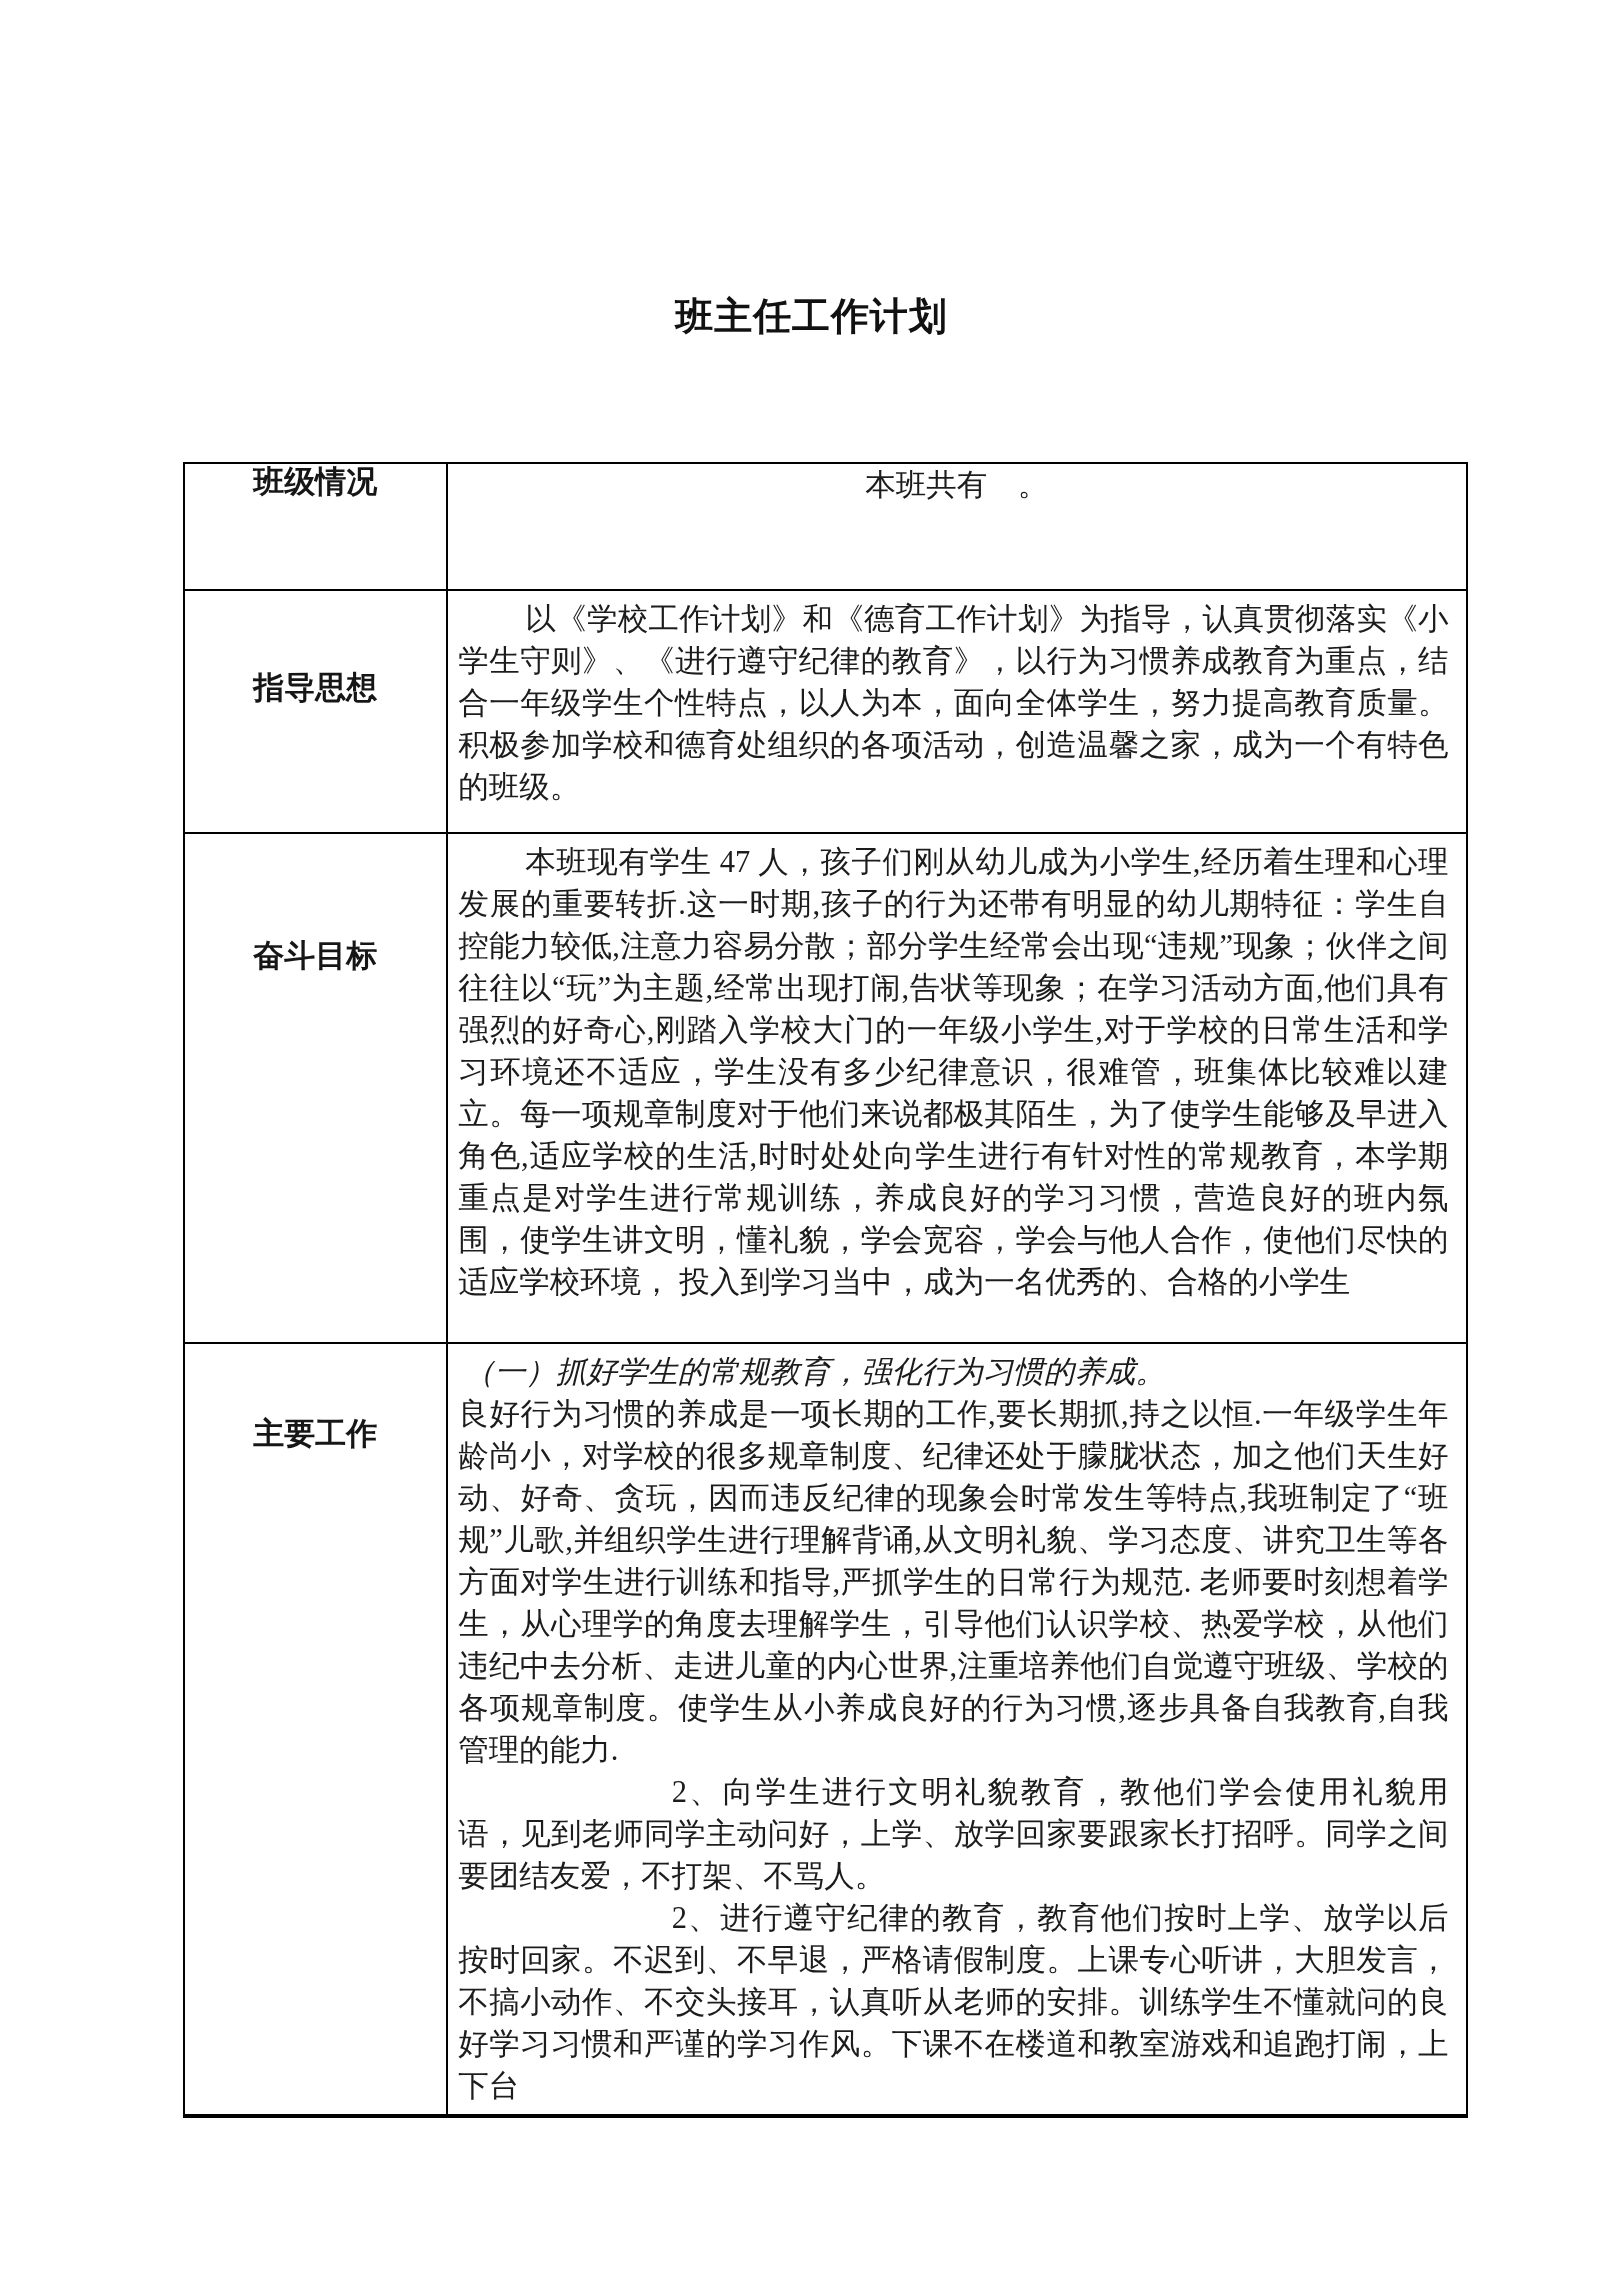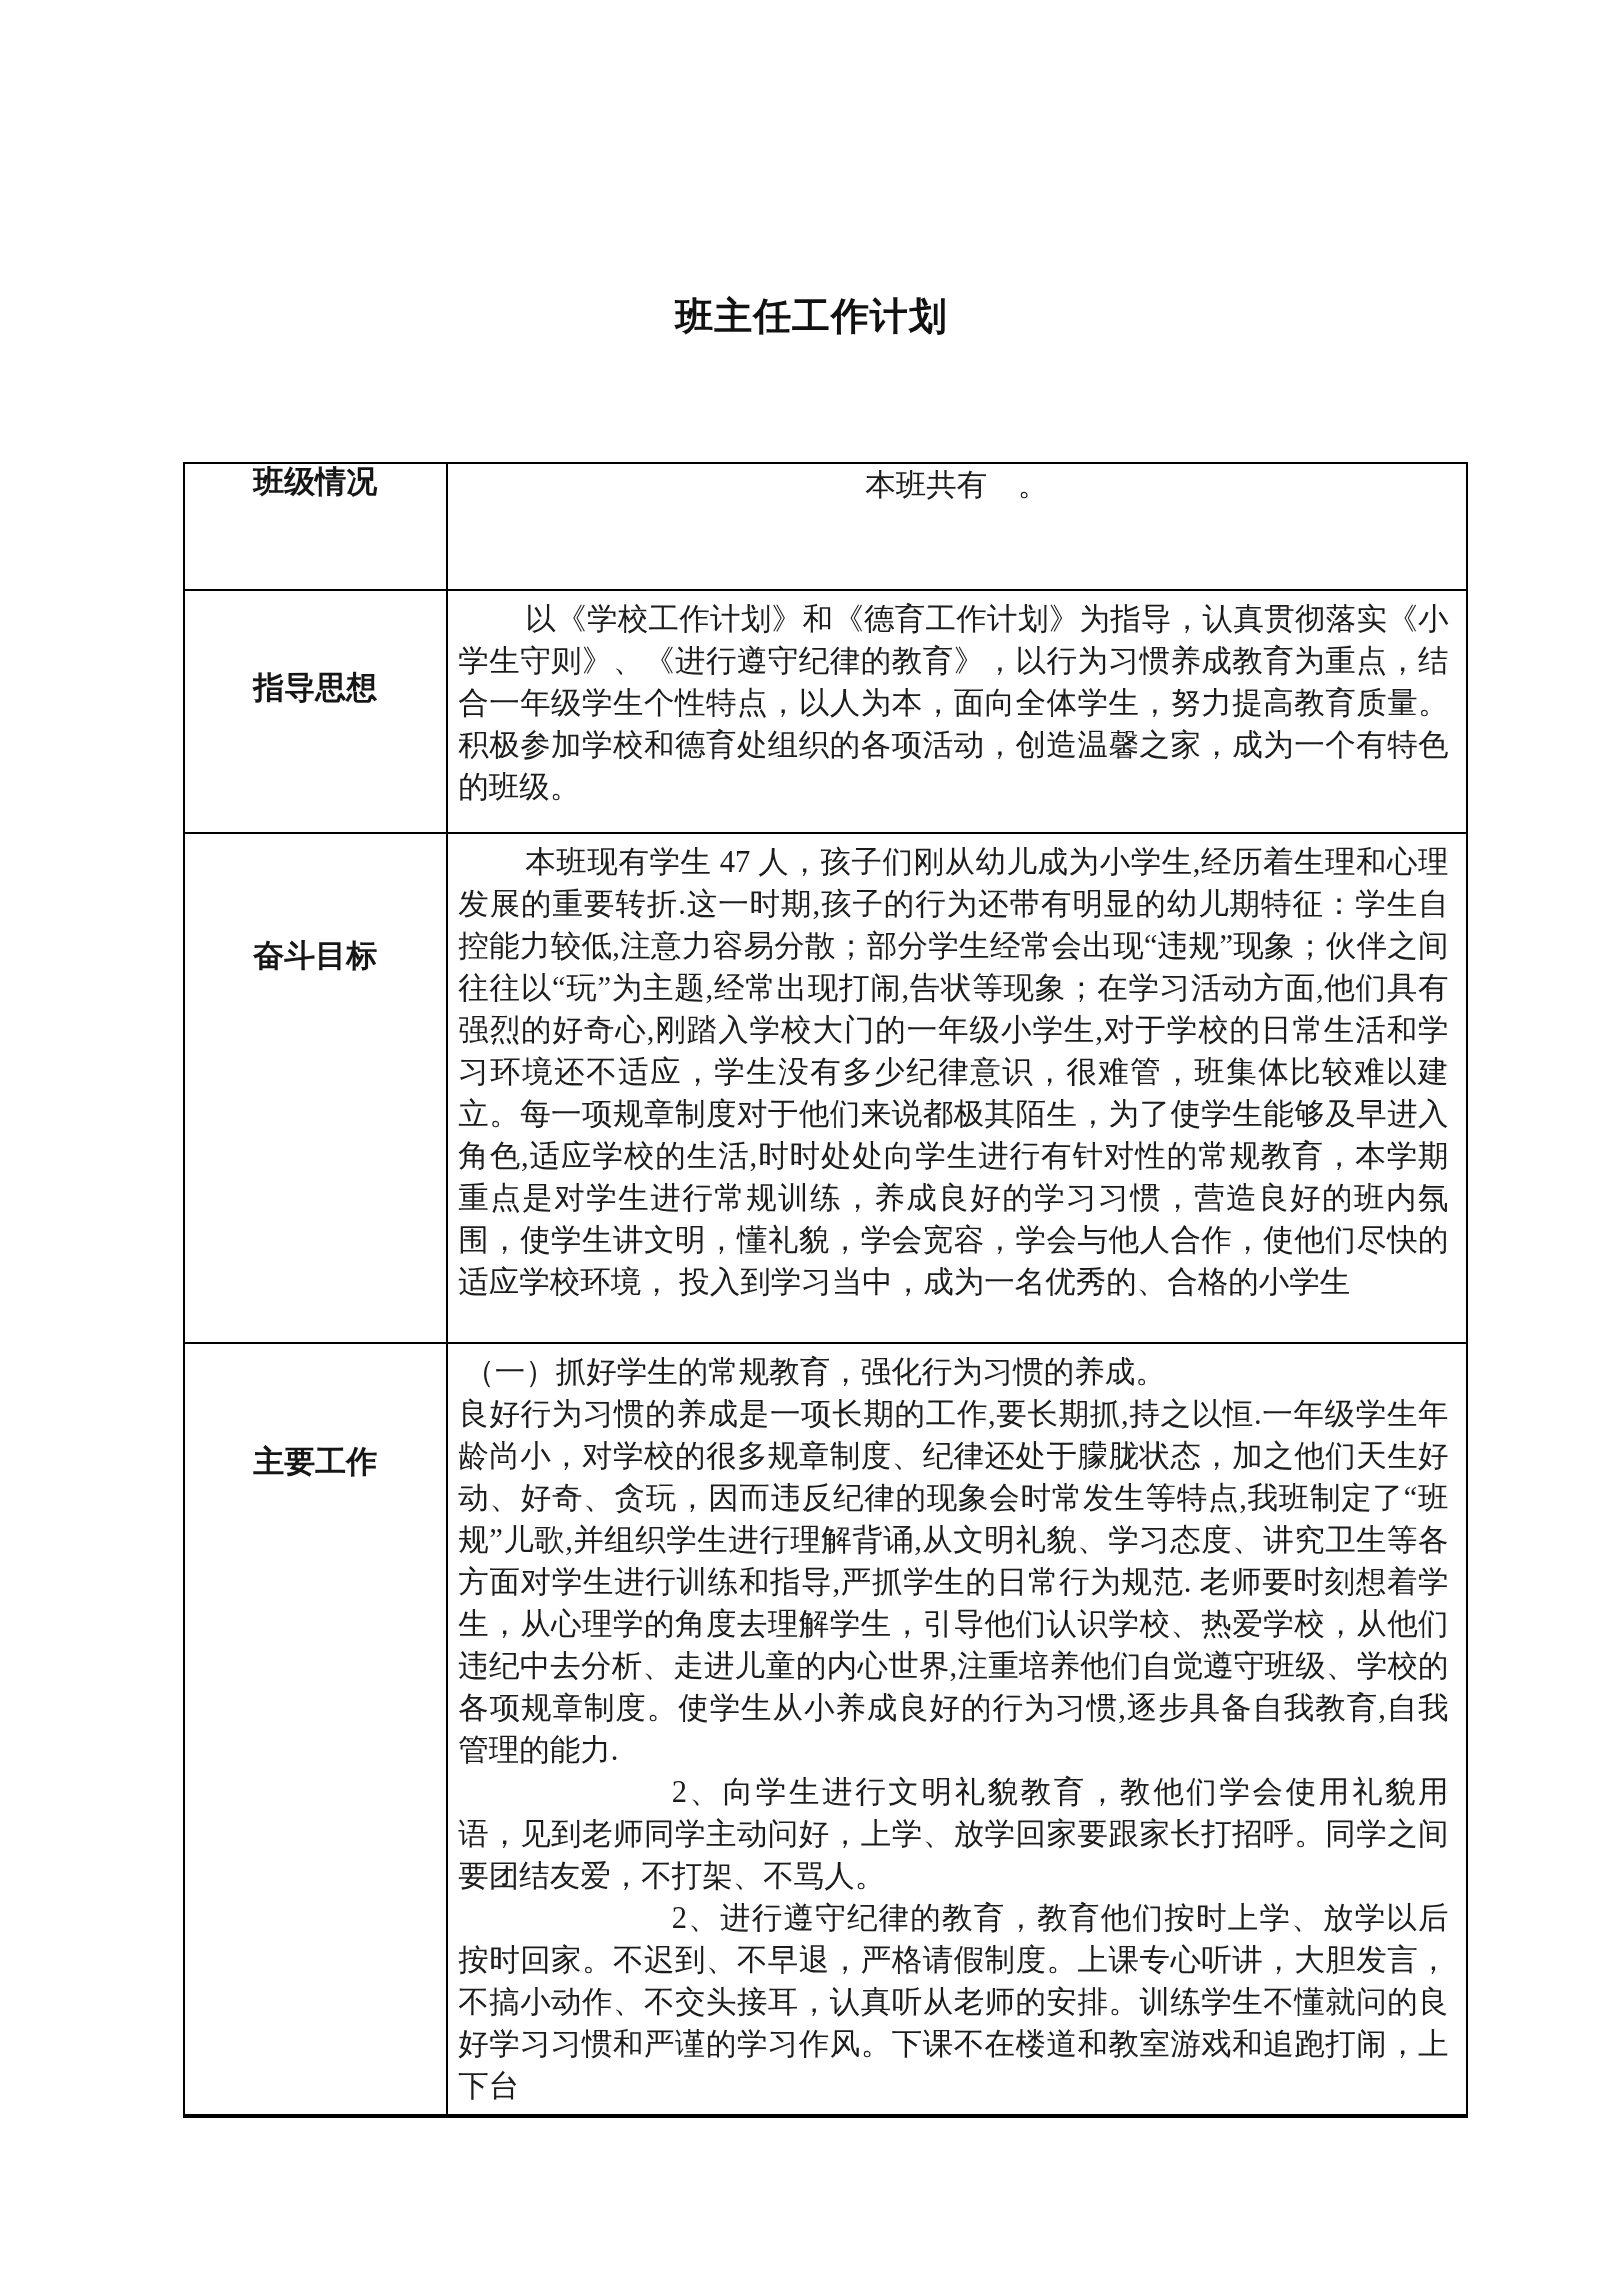--- a/index.html
+++ b/index.html
@@ -56,24 +56,24 @@
     line-height: 42px;
     text-align: justify;
   }
   td.center-cell {
     vertical-align: middle;
     text-align: center;
     padding: 0;
   }
   .pad-r2 { padding-top: 79px; }
   .pad-r3 { padding-top: 104px; }
-  .pad-r4 { padding-top: 100px; }
+  .pad-r4 { padding-top: 72px; }
   .content-cell p { margin: 0; padding: 0; }
   .p-first { text-indent: 2.2em; }
-  .p-head  { text-indent: 0.2em; }
+  .p-head  { text-indent: 0.2em; font-style: italic; }
   .p-body  { text-indent: 0; }
   .p-num   { text-indent: 7em; }
   tr.row-1 { height: 127px; }
   tr.row-2 { height: 243px; }
   tr.row-3 { height: 510px; }
   tr.row-4 { height: 728px; }
 </style>
 </head>
 <body>
 

